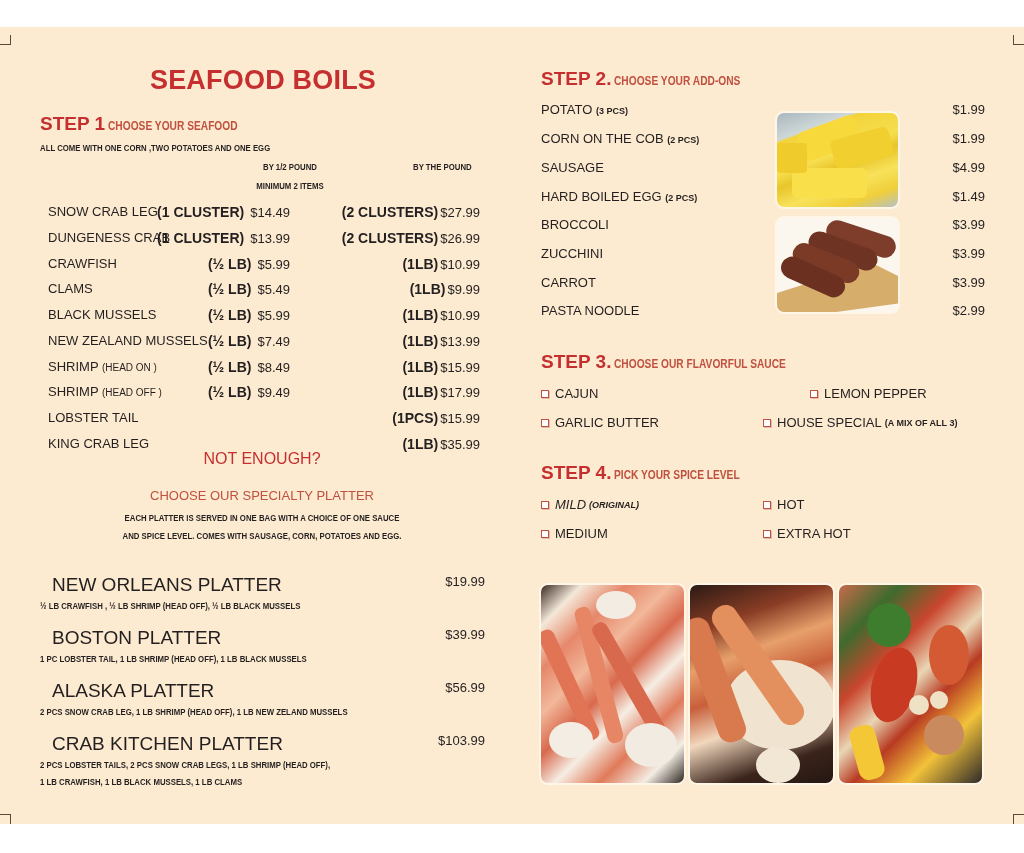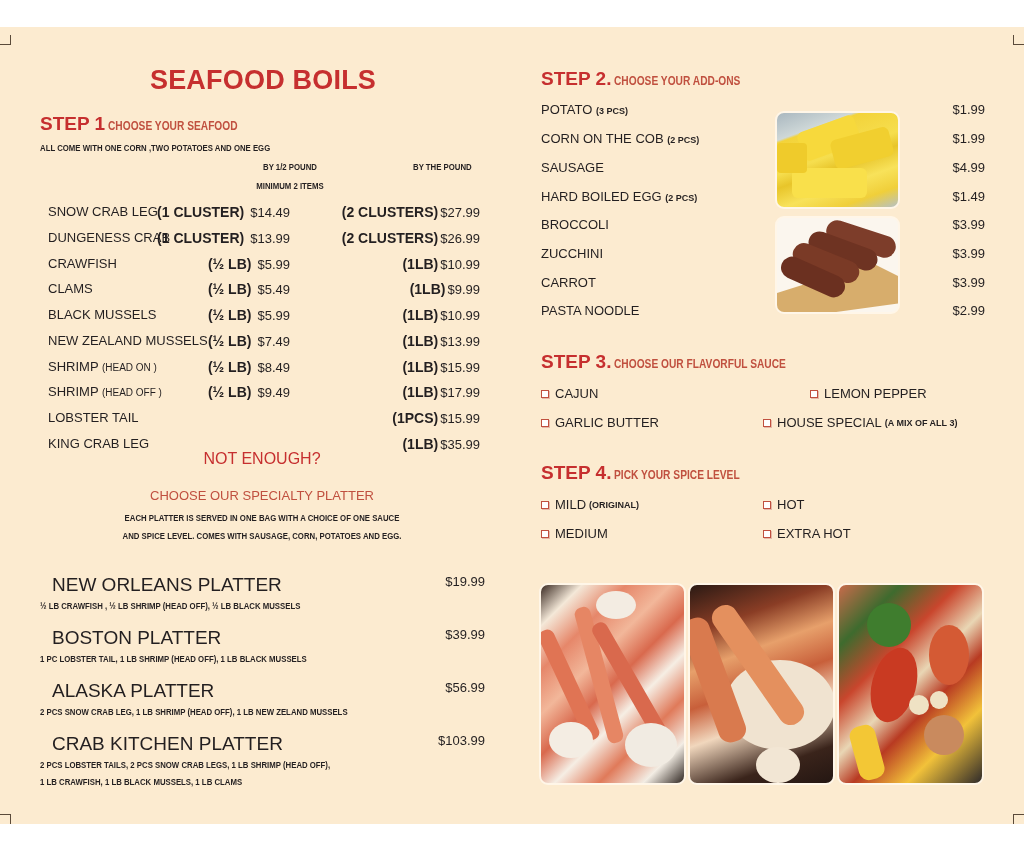--- a/index.html
+++ b/index.html
@@ -238,21 +238,21 @@
       <span class="box"></span>
       <span>HOUSE SPECIAL</span>
       <small>(A MIX OF ALL 3)</small>
     </label>
   </div>
 
 <div class="abs step-head" style="left:541px; top:462px;">
   <span class="num">STEP 4.</span><span class="sub">PICK YOUR SPICE LEVEL</span>
 </div>
 <div id="spice-opts">
-    <label class="opt" style="left: 541px; top: 497px;">
+    <label class="opt" style="left: 541px; top: 497px; font-style: italic;">
       <span class="box"></span>
       <span>MILD</span>
       <small>(ORIGINAL)</small>
     </label>
     <label class="opt" style="left: 763px; top: 497px;">
       <span class="box"></span>
       <span>HOT</span>
     </label>
     <label class="opt" style="left: 541px; top: 526px;">
       <span class="box"></span>

